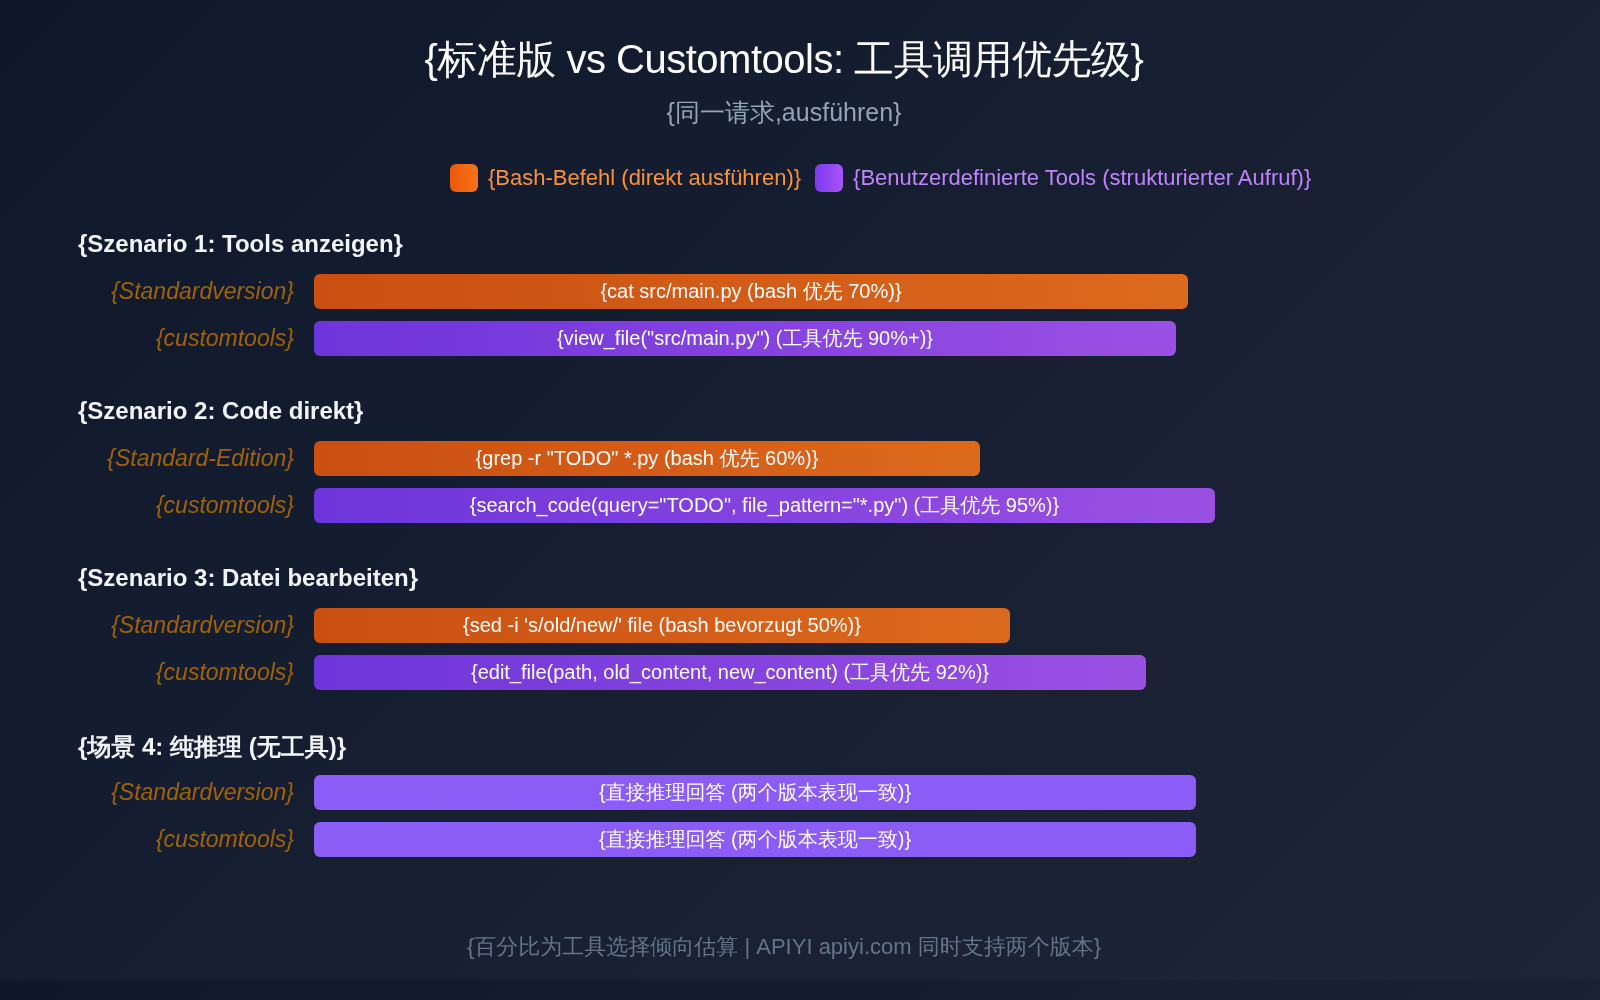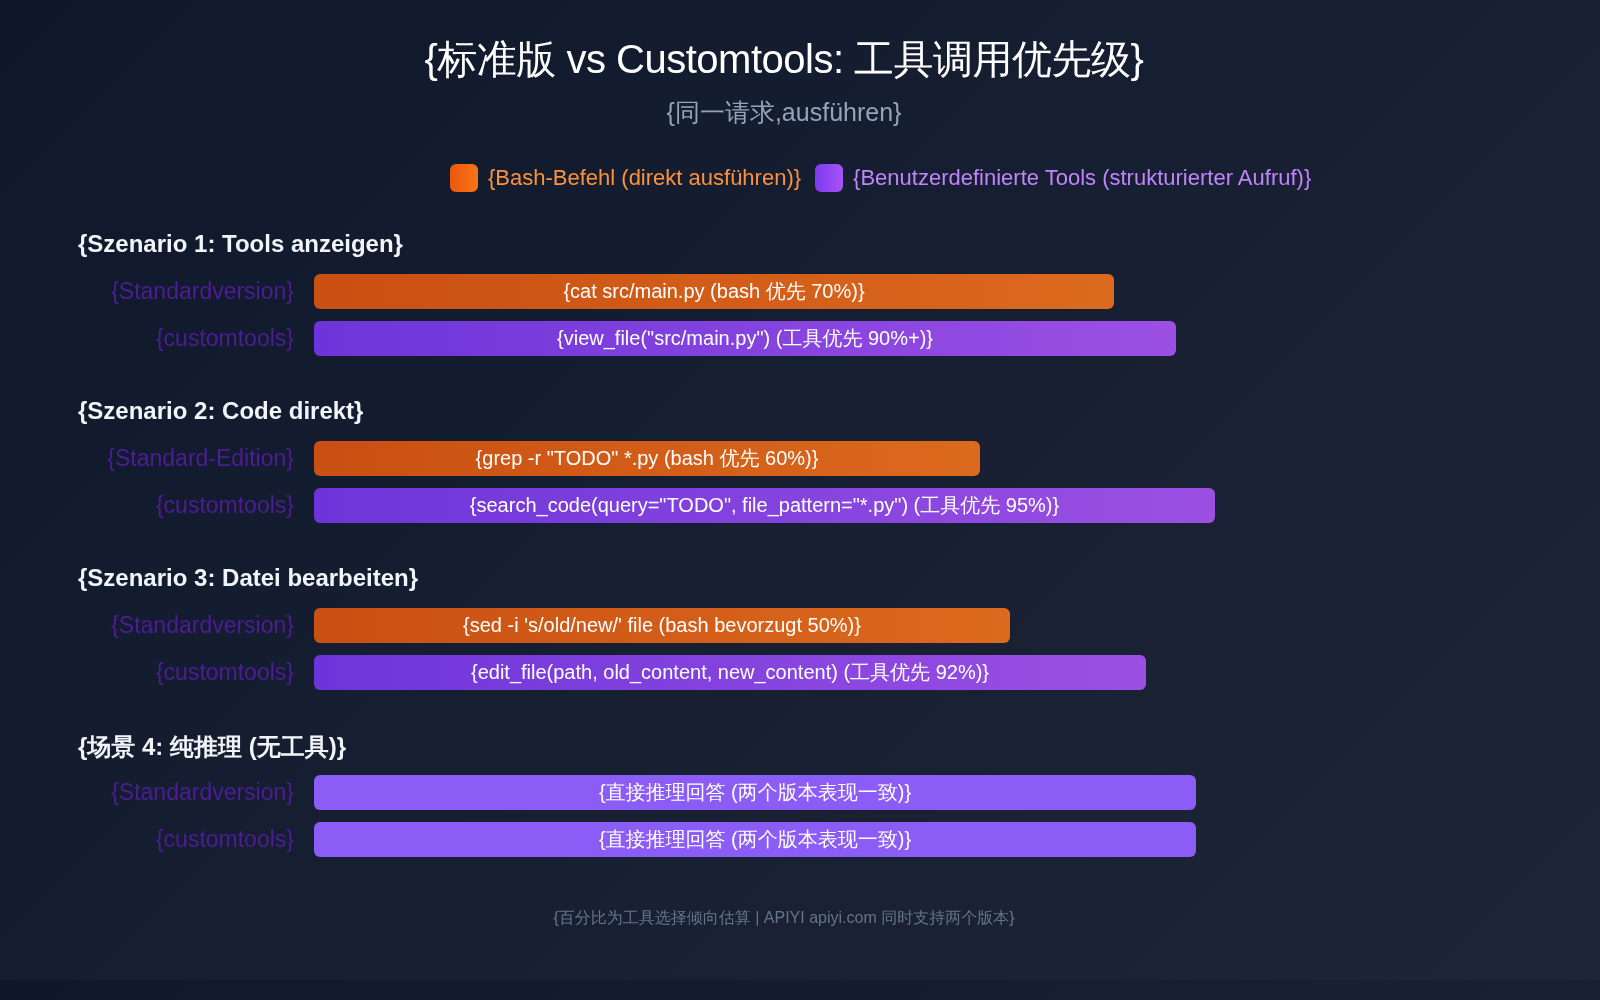--- a/index.html
+++ b/index.html
@@ -30,35 +30,35 @@
   .lg-tools { color: #c084fc; }
 
   .scenario { position: absolute; left: 0; width: 1568px; }
   .sc-title {
     position: absolute; left: 78px; top: 0;
     color: #f1f5f9; font-size: 24px; font-weight: 700;
   }
   .row { position: absolute; left: 0; height: 36px; width: 1568px; }
   .row-label {
     position: absolute; right: 1274px; top: 4px;
-    color: #4c1d95; font-size: 23px; white-space: nowrap; text-align: center;
+    color: #a16207; font-size: 23px; white-space: nowrap; text-align: center; font-style: italic;
   }
   .bar {
     position: absolute; left: 314px; top: 0; height: 35px;
     border-radius: 6px; color: #ffffff; font-size: 20px;
     display: flex; align-items: center; justify-content: center;
     white-space: nowrap;
   }
   .bar.bash { background: linear-gradient(90deg, #c94f12, #dc6a1e); }
   .bar.tools { background: linear-gradient(90deg, #6d35d9, #9b50e3); }
   .bar.neutral { background: #8b5cf6; }
 
   .footer {
-    position: absolute; left: 0; right: 0; top: 908px;
-    text-align: center; color: #64748b; font-size: 16px;
+    position: absolute; left: 0; right: 0; top: 932px;
+    text-align: center; color: #64748b; font-size: 22px;
   }
 </style>
 </head>
 <body>
 
 <div class="title">{标准版 vs Customtools: 工具调用优先级}</div>
 <div class="subtitle">{同一请求,ausführen}</div>
 
 <div class="legend">
   <div class="legend-item">
@@ -68,21 +68,21 @@
   <div class="legend-item">
     <span class="swatch sw-tools"></span>
     <span class="lg-tools">{Benutzerdefinierte Tools (strukturierter Aufruf)}</span>
   </div>
 </div>
 
 <div class="scenario" style="top:230px;">
   <div class="sc-title">{Szenario 1: Tools anzeigen}</div>
   <div class="row" style="top:44px;">
     <span class="row-label">{Standardversion}</span>
-    <div class="bar bash" style="width:800px;">{cat src/main.py (bash 优先 70%)}</div>
+    <div class="bar bash" style="width:874px;">{cat src/main.py (bash 优先 70%)}</div>
   </div>
   <div class="row" style="top:91px;">
     <span class="row-label">{customtools}</span>
     <div class="bar tools" style="width:862px;">{view_file("src/main.py") (工具优先 90%+)}</div>
   </div>
 </div>
 
 <div class="scenario" style="top:397px;">
   <div class="sc-title">{Szenario 2: Code direkt}</div>
   <div class="row" style="top:44px;">

